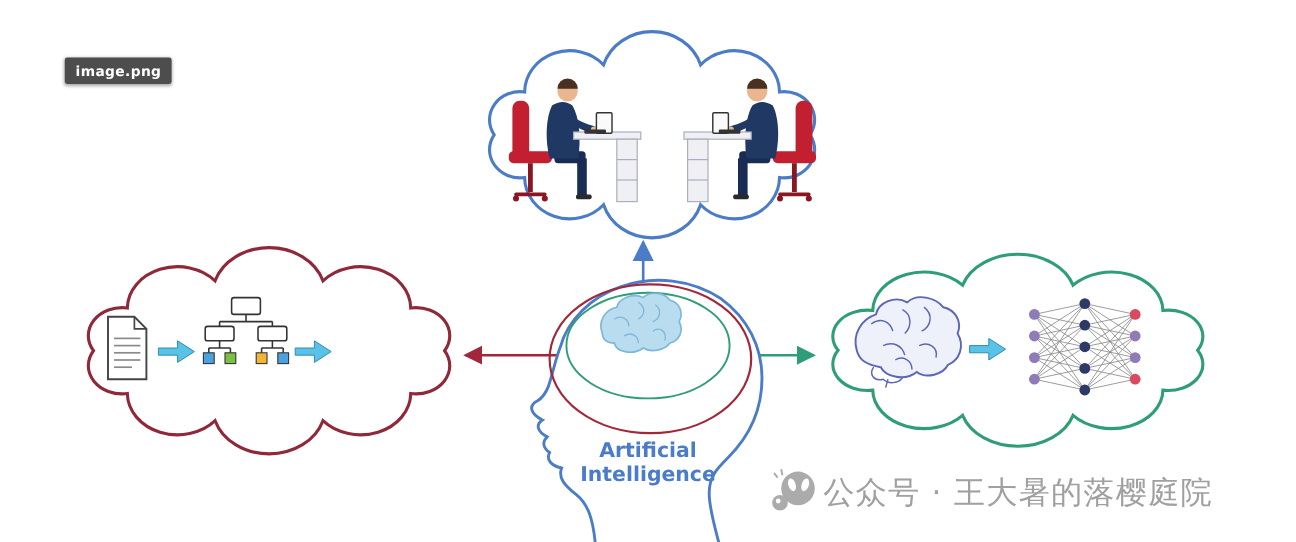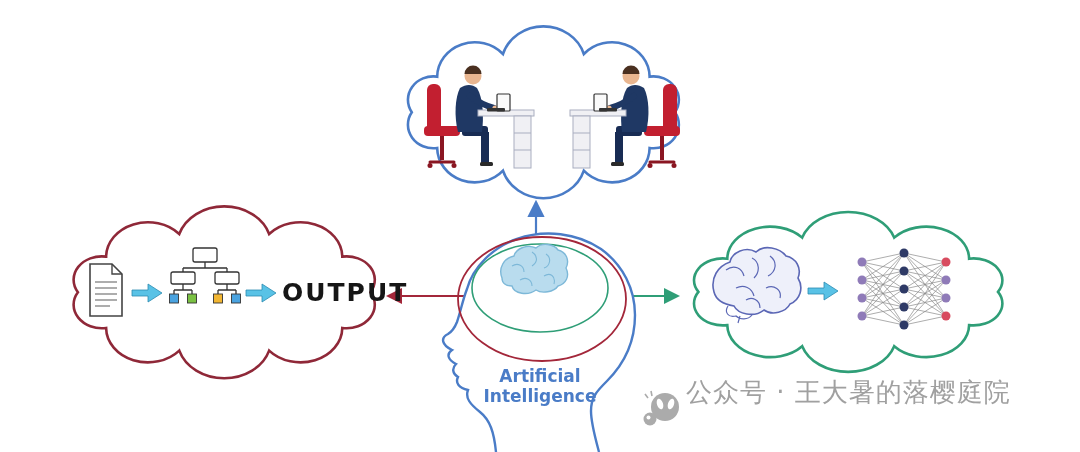--- a/index.html
+++ b/index.html
@@ -16,21 +16,21 @@
   }
   .ring-label{position:absolute;text-align:center;font-weight:600;}
   .dl-label{left:468px;top:300px;width:144px;font-size:15px;color:#2f9e77;}
   .ml-label{left:460px;top:332px;width:164px;font-size:15px;color:#a3273a;}
   .ai-label{left:445px;top:366px;width:190px;font-size:17px;color:#4a7cc7;}
   .output-label{
     left:282px;top:278px;width:120px;font-size:25px;font-weight:800;
     letter-spacing:2px;color:#161616;
   }
   .watermark-text{
-    left:686px;top:375px;font-size:26px;color:#a0a0a0;white-space:nowrap;letter-spacing:1px;
+    left:686px;top:393px;font-size:26px;color:#a0a0a0;white-space:nowrap;letter-spacing:1px;
   }
 </style>
 </head>
 <body>
 
 <div class="canvas">
 
   <svg width="1080" height="452" viewBox="0 0 1080 452">
     <defs>
       <path id="cloud" vector-effect="non-scaling-stroke" d="M300,90 A27,27 0 0 1 273,131 A40,40 0 0 1 203,157 A45,45 0 0 1 117,157
@@ -212,19 +212,19 @@
     <g>
       <circle cx="665" cy="407" r="14" fill="#ababab"></circle>
       <ellipse cx="660" cy="404" rx="3" ry="5.5" fill="#ffffff" transform="rotate(-18 660 404)"></ellipse>
       <ellipse cx="671" cy="404" rx="3" ry="5.5" fill="#ffffff" transform="rotate(18 671 404)"></ellipse>
       <circle cx="650" cy="419" r="6.5" fill="#ababab"></circle>
       <circle cx="648.5" cy="417.5" r="2" fill="#ffffff"></circle>
       <path d="M645,394 l3,4 M651,391 l1,5" stroke="#ababab" stroke-width="1.6" fill="none"></path>
     </g>
   </svg>
 
-
-  <div class="abs output-label">OUTPUT</div>
+  <div class="abs badge">image.png</div>
+
 
   <div class="ring-label ai-label">Artificial Intelligence</div>
 
   <div class="abs watermark-text">公众号 · 王大暑的落樱庭院</div>
 </div>
 
 </body></html>

